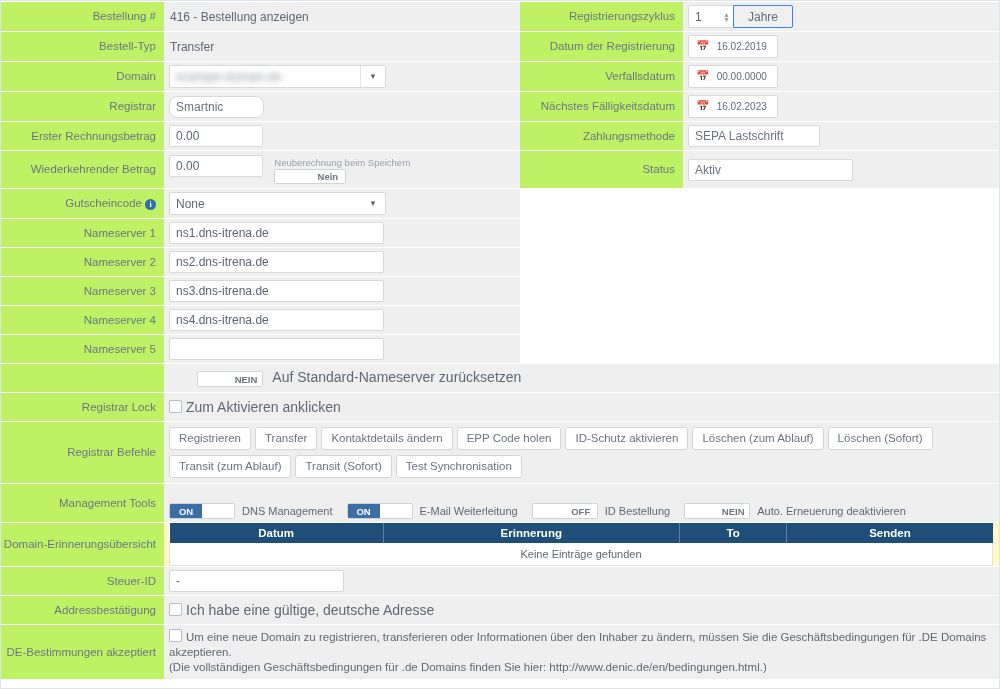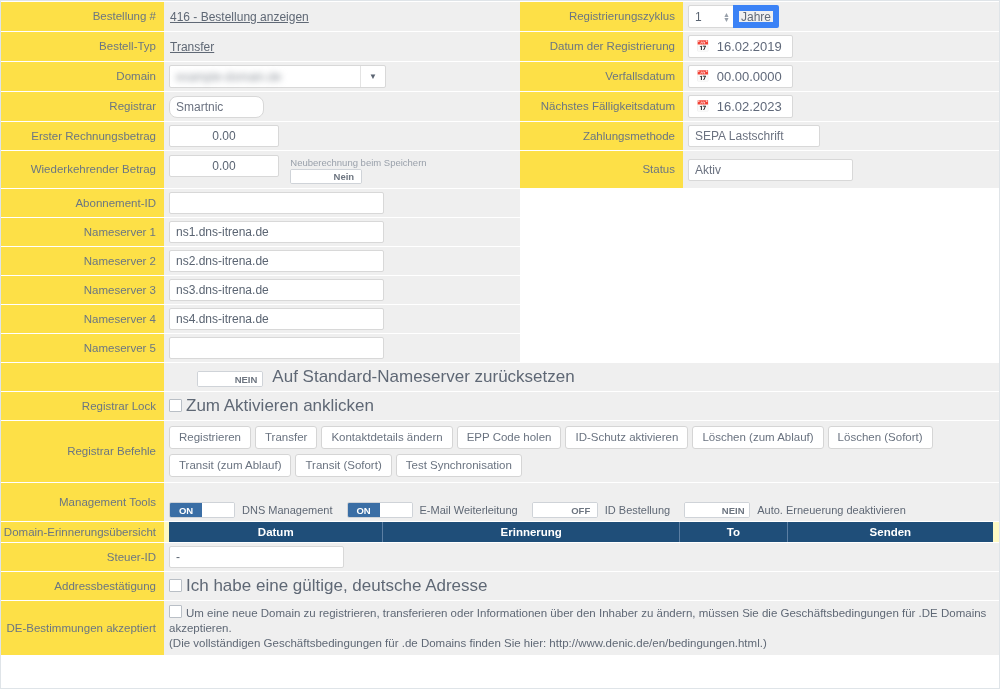--- a/index.html
+++ b/index.html
@@ -18,40 +18,40 @@
     padding:0;
     overflow:hidden;
   }
   table.form{border-collapse:separate;border-spacing:0 1px;width:100%;table-layout:fixed;}
   td{padding:0;vertical-align:middle;}
 
   .lbl{
     text-align:right;padding-right:8px;
     color:#6b7682;font-size:11.5px;
     width:155px;white-space:normal;line-height:13px;
-    background:#fde047;
+    background:#bef264;
     margin-top:22px;
   }
   .lbl.r{width:155px;}
   .val{
     background:#efefef;
     padding:3px 6px 3px 5px;
     height:22px;
   }
 
   
   .ti{
     box-sizing:border-box;
     border:1px solid #d8d8d8;background:#fff;
     height:22px;padding:2px 6px;
     font-family:"Liberation Sans",sans-serif;font-size:12px;color:#5a6472;
     outline:none;border-radius:2px;
   }
   .ti.w215{width:215px;}
-  .ti.w95{width:110px;text-align:center;}
+  .ti.w95{width:94px;}
   .ti.w175{width:175px;}
   .sel{
     box-sizing:border-box;
     border:1px solid #d8d8d8;background:#fff;
     height:22px;padding:1px 22px 1px 6px;
     font-family:"Liberation Sans",sans-serif;font-size:12px;color:#6b7280;
     outline:none;border-radius:2px;
     -webkit-appearance:none;appearance:none;
     position:relative;
   }
@@ -77,39 +77,39 @@
     color:#5b6472;font-size:8px;
   }
 
   
   .dt{
     box-sizing:border-box;display:inline-flex;align-items:center;gap:7px;
     height:23px;border:1px solid #d8d8d8;background:#fff;border-radius:2px;
     padding:0 10px 0 7px;
   }
   .dt .ico{color:#8a929c;font-size:11px;line-height:1;}
-  .dt .dtv{font-size:13px;color:#60697a;}
+  .dt .dtv{font-size:10px;color:#60697a;}
 
   
   .spin{
     box-sizing:border-box;display:inline-flex;align-items:center;
     height:23px;border:1px solid #d8d8d8;background:#fff;border-radius:2px 0 0 2px;
     width:46px;padding:0 3px 0 6px;justify-content:space-between;
     font-size:12px;color:#5a6472;
   }
   .spin .ar{display:flex;flex-direction:column;line-height:5px;color:#98a0aa;font-size:7px;}
   .unit{
     box-sizing:border-box;display:inline-flex;align-items:center;justify-content:center;
-    height:23px;min-width:46px;padding:0 2px;margin-left:-1px;
-    border:6px solid #3b82f6;background:#f0f0f0;border-radius:0 2px 2px 0;
+    height:23px;min-width:46px;padding:0 14px;margin-left:-1px;
+    border:1px solid #3b82f6;background:#f0f0f0;border-radius:0 2px 2px 0;
     font-size:12px;color:#616a78;
   }
 
   
-  .stat{font-size:12px;color:#5f6875;padding-left:1px;text-decoration:underline;}
+  .stat{font-size:12px;color:#5f6875;padding-left:1px;}
 
   
   .recalc{display:inline-block;vertical-align:top;margin-left:8px;}
   .recalc .cap{font-size:9.5px;color:#9aa1ab;line-height:10px;}
   .tgl{
     box-sizing:border-box;display:inline-flex;height:15px;width:72px;
     border:1px solid #cfd3d8;border-radius:2px;background:#fff;overflow:hidden;
     vertical-align:middle;font-size:9.5px;
   }
   .tgl .half{flex:1;display:flex;align-items:center;justify-content:center;}
@@ -122,21 +122,21 @@
     background:#2f6fa8;color:#fff;font-size:8px;font-weight:bold;
     text-align:center;line-height:11px;margin-left:3px;vertical-align:middle;
     font-family:"Liberation Serif",serif;
   }
 
   
   .cb{
     display:inline-block;width:11px;height:11px;border:1px solid #b9bfc6;
     background:#fff;vertical-align:-1px;margin-right:4px;border-radius:1px;
   }
-  .cbtext{font-size:17px;color:#5f6875;}
+  .cbtext{font-size:14px;color:#5f6875;}
 
   
   .btn{
     display:inline-block;box-sizing:border-box;
     border:1px solid #d5d5d5;background:#fff;border-radius:3px;
     padding:4px 9px;margin:0 4px 5px 0;
     font-size:11.5px;color:#6a7380;line-height:13px;
     font-family:"Liberation Sans",sans-serif;cursor:pointer;white-space:nowrap;
   }
 
@@ -262,29 +262,34 @@
       <td class="lbl r">Status</td>
       <td class="val">
         <span class="selwrap">
           <select class="sel w165">
             <option>Aktiv</option>
           </select>
         </span>
       </td>
     </tr>
 
-
-    <tr>
-      <td class="lbl">Abonnement-ID</td>
-      <td class="val">
-        <input class="ti w215" type="text" value="" style="">
-      </td>
-      <td></td>
-      <td></td>
-    </tr>
+    <tr>
+      <td class="lbl">
+        <span>Gutscheincode</span><span class="info-i">i</span>
+      </td>
+      <td class="val">
+        <span class="s2">
+          <span class="txt" style="filter:none;color:#5f6875;">None</span>
+          <span class="arrowbox" style="border-left:none;">▼</span>
+        </span>
+      </td>
+      <td></td>
+      <td></td>
+    </tr>
+
 
     <tr>
       <td class="lbl">Nameserver 1</td>
       <td class="val">
         <input class="ti w215" type="text" value="ns1.dns-itrena.de" style="">
       </td>
       <td></td>
       <td></td>
     </tr>
     <tr>
@@ -385,20 +390,23 @@
       <td class="lbl">Domain-Erinnerungsübersicht</td>
       <td class="val tall" colspan="3" style="background:#fef9c3;padding:0 6px 0 5px;">
         <table class="rem">
           <tbody>
                 <tr id="rem-head">
                   <th style="width: 26%;">Datum</th>
                   <th style="width: 36%;">Erinnerung</th>
                   <th style="width: 13%;">To</th>
                   <th style="width: 25%;">Senden</th>
                 </tr>
+          <tr>
+            <td colspan="4">Keine Einträge gefunden</td>
+          </tr>
         </tbody>
             </table>
       </td>
     </tr>
 
     <tr>
       <td class="lbl">Steuer-ID</td>
       <td class="val" colspan="3" style="background:#efefef">
         <input class="ti w175" type="text" value="-" style="">
       </td>

